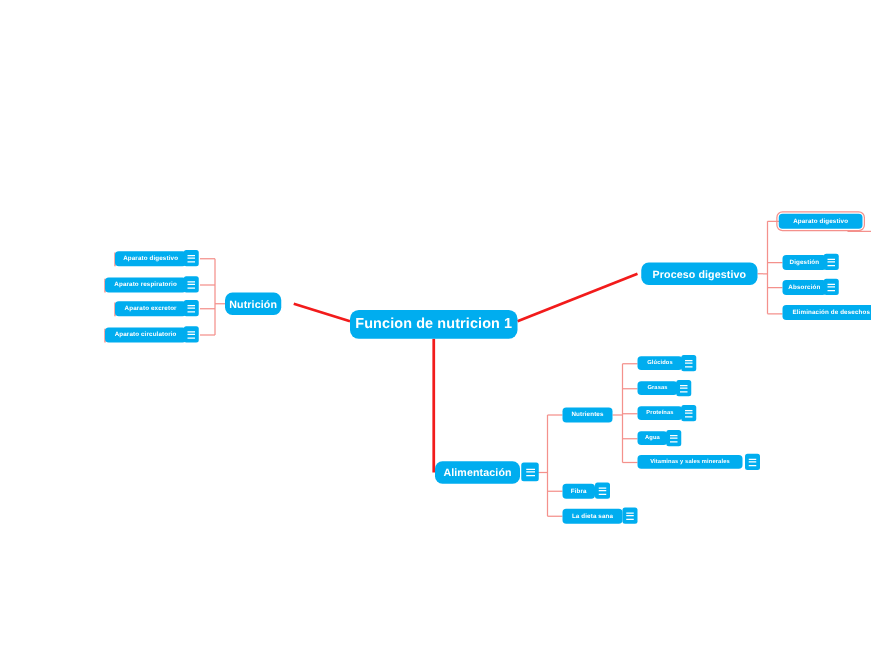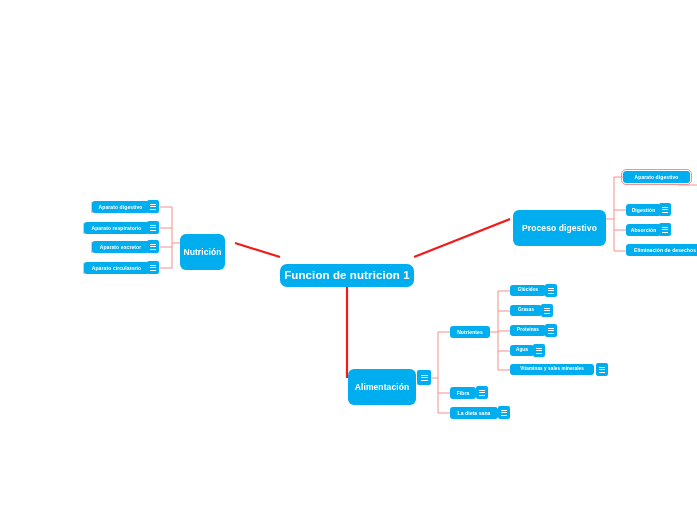--- a/index.html
+++ b/index.html
@@ -40,27 +40,26 @@
     white-space: nowrap;
     line-height: 1;
     letter-spacing: 0.1px;
   }
 
   .node.root {
     font-size: 11.5px;
     font-weight: bold;
     border-radius: 7px;
     padding: 0 10px;
-    margin-top: 16px;
   }
   .node.lvl1 {
     font-size: 8.5px;
     font-weight: bold;
     border-radius: 6px;
-    padding: 18px 8px;
+    padding: 0 8px;
   }
   .node.lvl2 {
     font-size: 5px;
     font-weight: bold;
     border-radius: 3px;
     padding: 0 5px;
   }
   .node.lvl3 {
     font-size: 4.6px;
     font-weight: bold;
@@ -189,21 +188,21 @@
 
   <div class="node lvl2" style="left:626px; top:224px; width:35px; height:12px;">Absorción</div>
   <div class="note-icon small" style="left:659px; top:223px; width:12px; height:13px;">
       <i></i>
       <i></i>
       <i></i>
     </div>
 
   <div class="node lvl2" style="left:626px; top:244px; width:78px; height:12px;">Eliminación de desechos</div>
 
-  <div class="node lvl1" style="left:348px; top:369px; width:68px; height:32px;">Alimentación</div>
+  <div class="node lvl1" style="left:348px; top:369px; width:68px; height:18px;">Alimentación</div>
   <div class="note-icon big" style="left:417px; top:370px; width:14px; height:15px;">
       <i></i>
       <i></i>
       <i></i>
     </div>
 
   <div class="node lvl2" style="left:450px; top:326px; width:40px; height:12px;">Nutrientes</div>
 
   <div class="node lvl3" style="left:510px; top:285px; width:36px; height:11px;">Glúcidos</div>
   <div class="note-icon small" style="left:545px; top:284px; width:12px; height:13px;">

